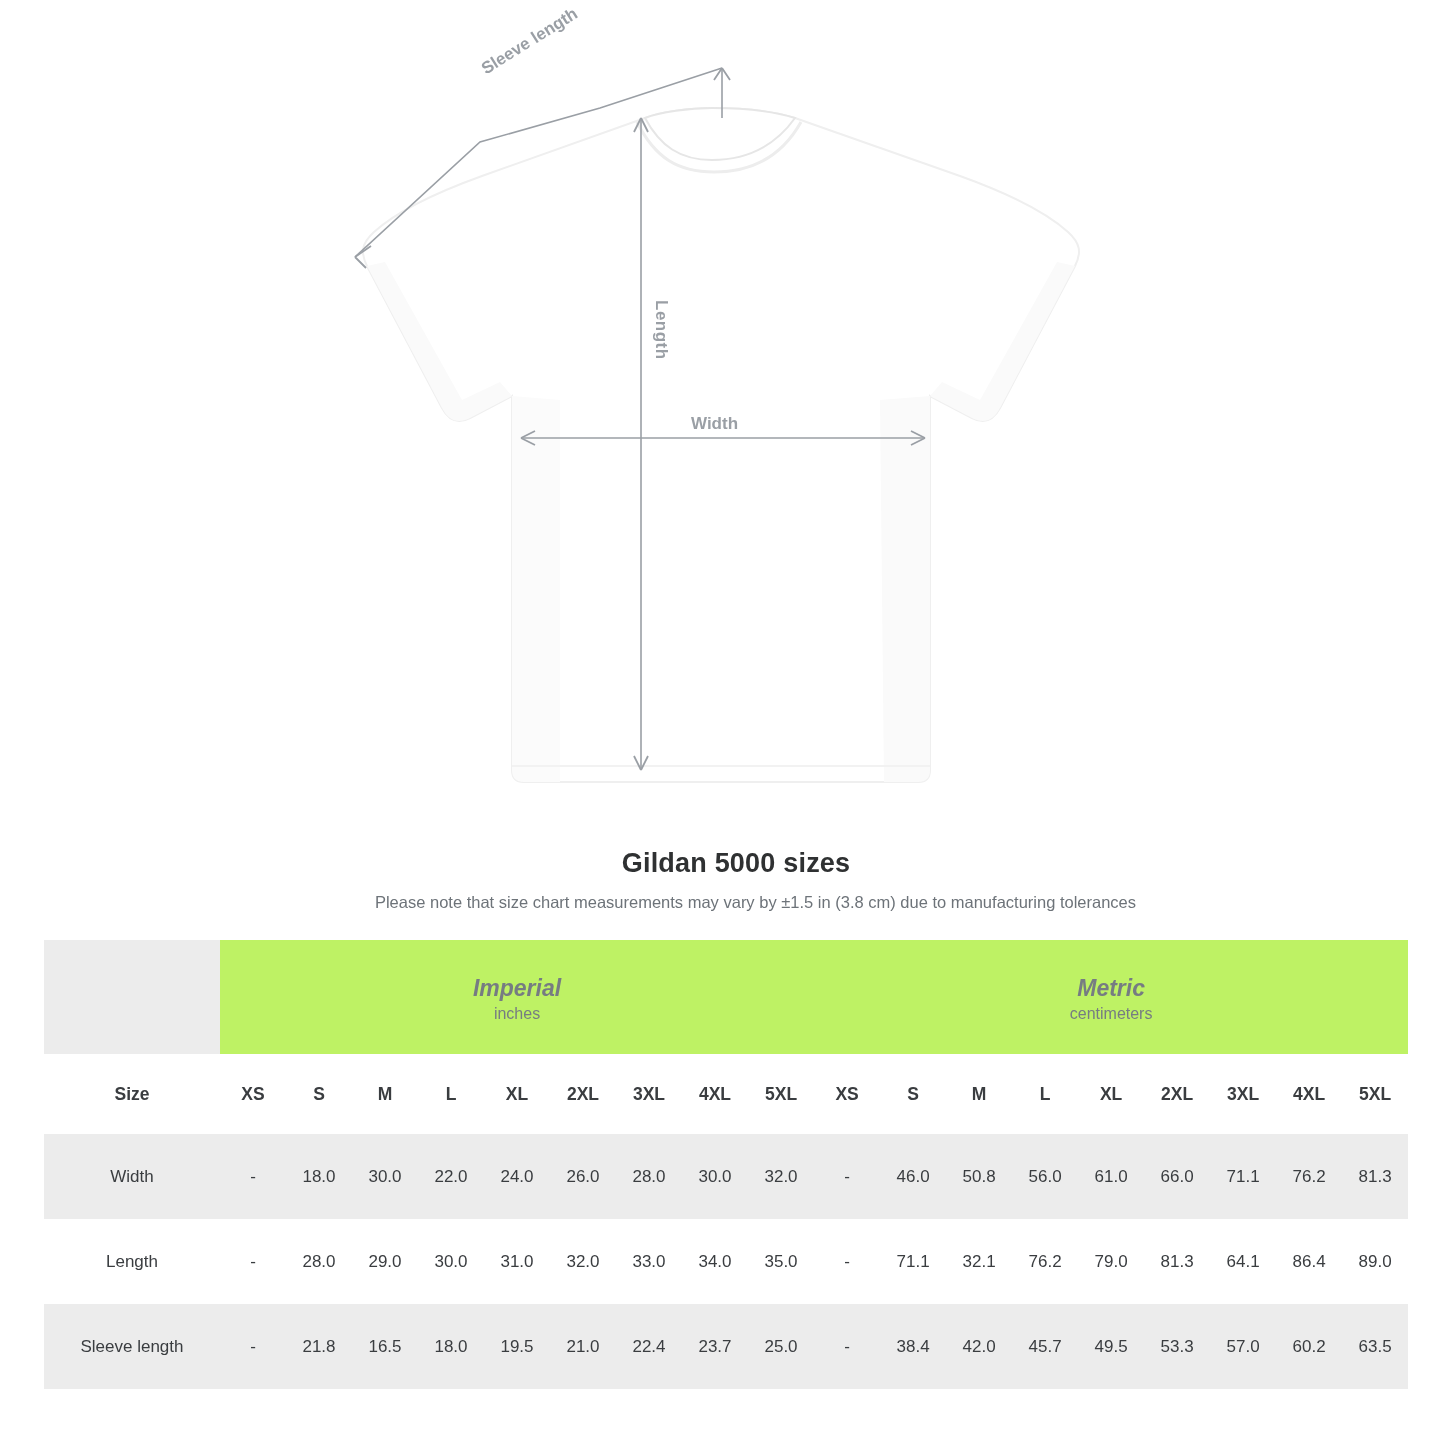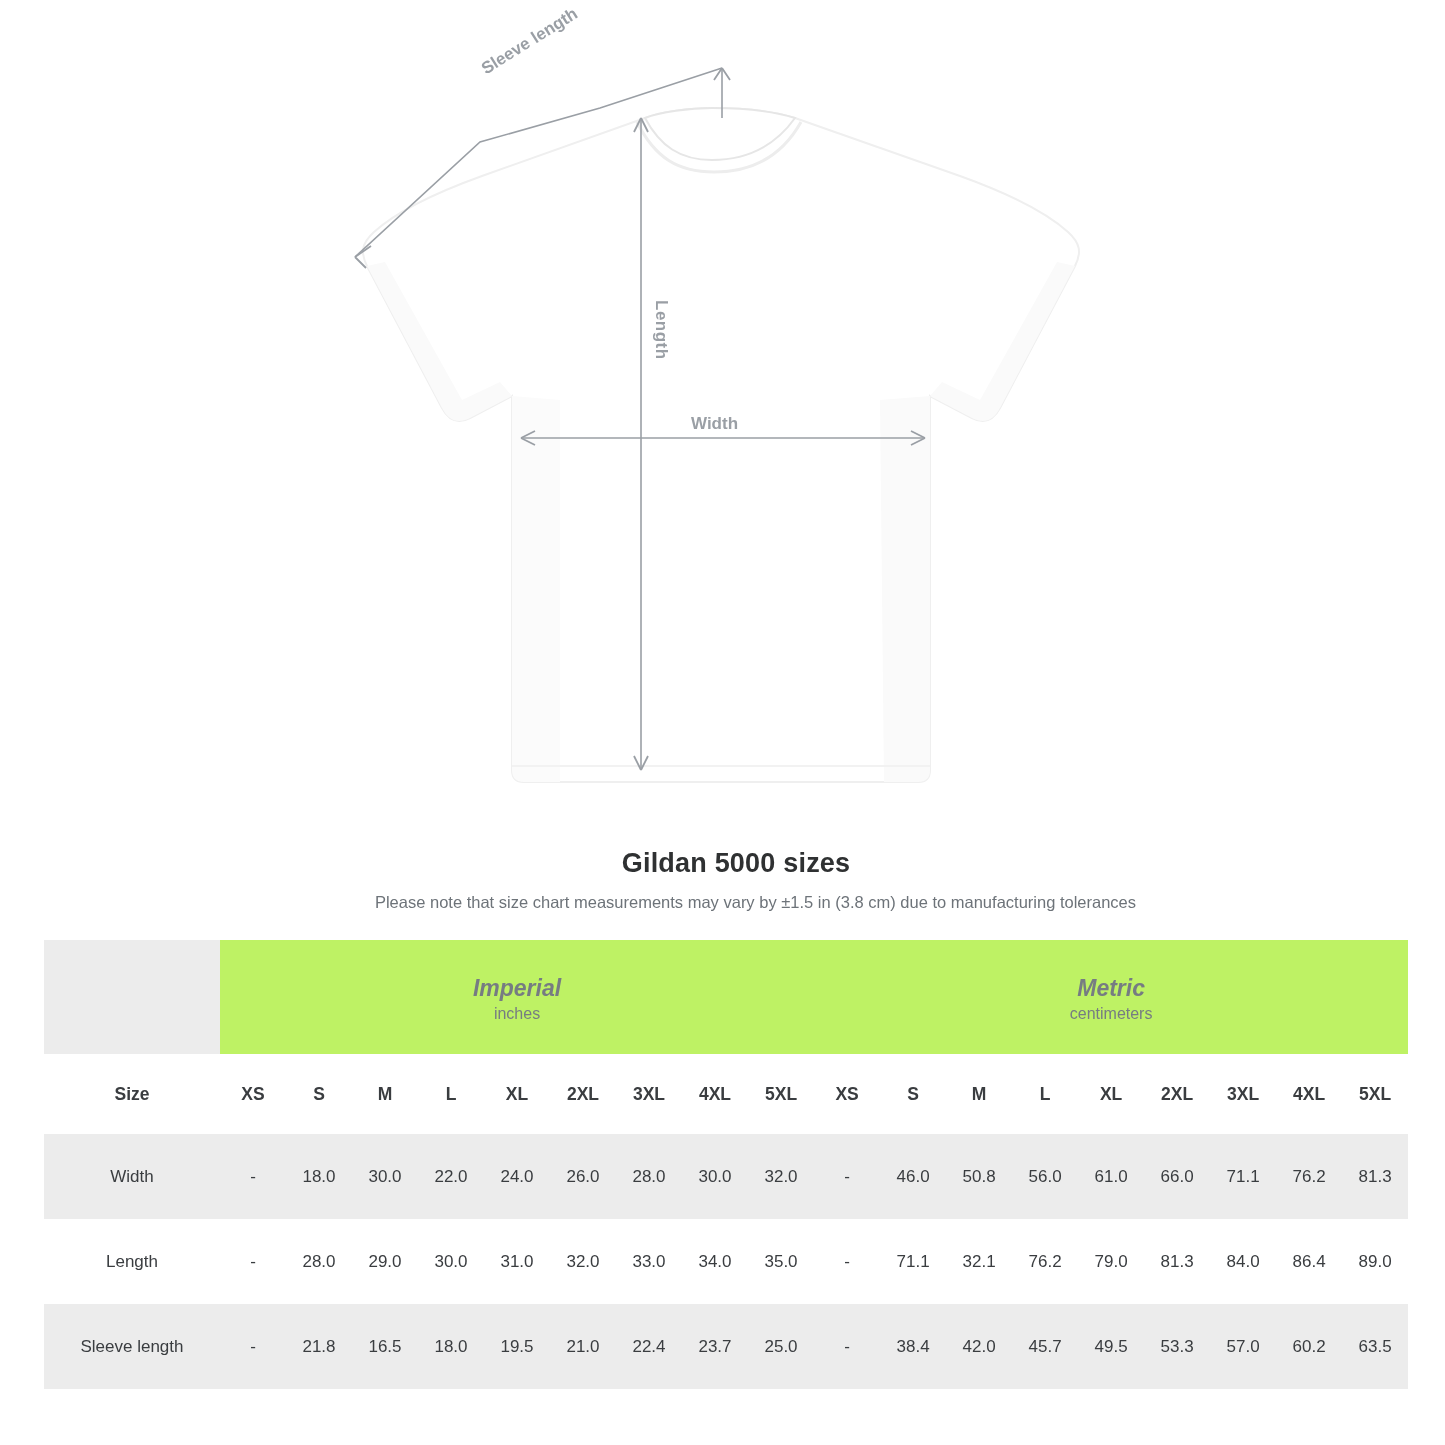--- a/index.html
+++ b/index.html
@@ -281,21 +281,21 @@
           <td>32.0</td>
           <td>33.0</td>
           <td>34.0</td>
           <td>35.0</td>
           <td>-</td>
           <td>71.1</td>
           <td>32.1</td>
           <td>76.2</td>
           <td>79.0</td>
           <td>81.3</td>
-          <td>84.0</td>
+          <td>64.1</td>
           <td>86.4</td>
           <td>89.0</td>
         </tr>
         <tr class="data-row row-alt">
           <td class="rowlabel">Sleeve length</td>
           <td>-</td>
           <td>21.8</td>
           <td>16.5</td>
           <td>18.0</td>
           <td>19.5</td>

